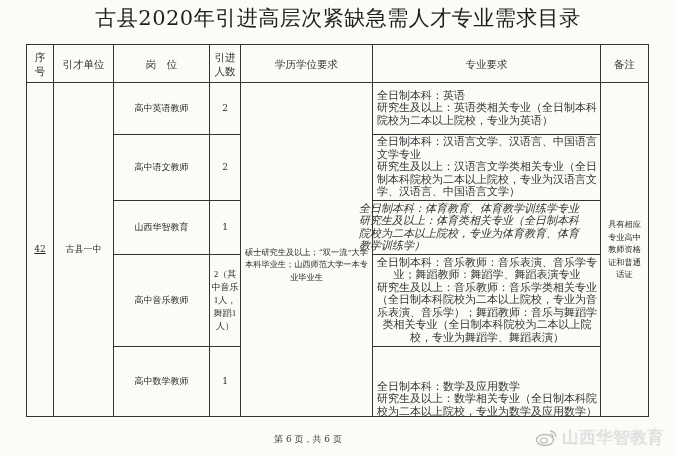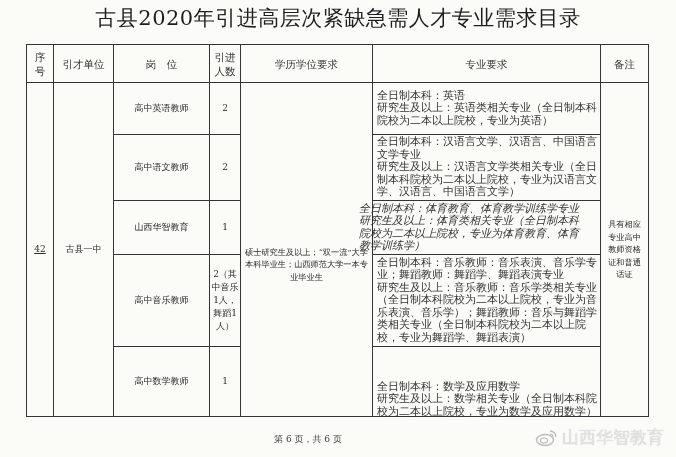--- a/index.html
+++ b/index.html
@@ -95,22 +95,22 @@
     </div>
 
   <div class="cell" style="left:88px;top:157px;width:95px;height:53px;">山西华智教育</div>
   <div class="cell" style="left:184px;top:157px;width:30px;height:53px;">1</div>
   <div class="req" style="left:329px;top:157px;width:227px;height:53px;font-style:italic;">
       <div style="white-space:pre-line;">全日制本科：体育教育、体育教学训练学专业
 研究生及以上：体育类相关专业（全日制本科院校为二本以上院校，专业为体育教育、体育教学训练学）</div>
     </div>
 
   <div class="cell" style="left:88px;top:211px;width:95px;height:91px;">高中音乐教师</div>
-  <div class="cell" style="left:184px;top:211px;width:30px;height:91px;padding:0 1px;">2（其中音乐1人，舞蹈1人）</div>
-  <div class="req" style="left:347px;top:211px;width:227px;height:91px;">
+  <div class="cell" style="left:184px;top:211px;width:30px;height:91px;padding:0 1px;font-family:Liberation Serif, serif;">2（其中音乐1人，舞蹈1人）</div>
+  <div class="req" style="left:347px;top:211px;width:227px;height:91px;text-align:center;">
       <div style="white-space:pre-line;">全日制本科：音乐教师：音乐表演、音乐学专业；舞蹈教师：舞蹈学、舞蹈表演专业
 研究生及以上：音乐教师：音乐学类相关专业（全日制本科院校为二本以上院校，专业为音乐表演、音乐学）；舞蹈教师：音乐与舞蹈学类相关专业（全日制本科院校为二本以上院校，专业为舞蹈学、舞蹈表演）</div>
     </div>
 
   <div class="cell" style="left:88px;top:303px;width:95px;height:69px;">高中数学教师</div>
   <div class="cell" style="left:184px;top:303px;width:30px;height:69px;">1</div>
   <div class="req" style="left:347px;top:303px;width:227px;height:69px;">
       <div style="white-space:pre-line;margin-top:36px;">全日制本科：数学及应用数学
 研究生及以上：数学相关专业（全日制本科院校为二本以上院校，专业为数学及应用数学）</div>
     </div>

